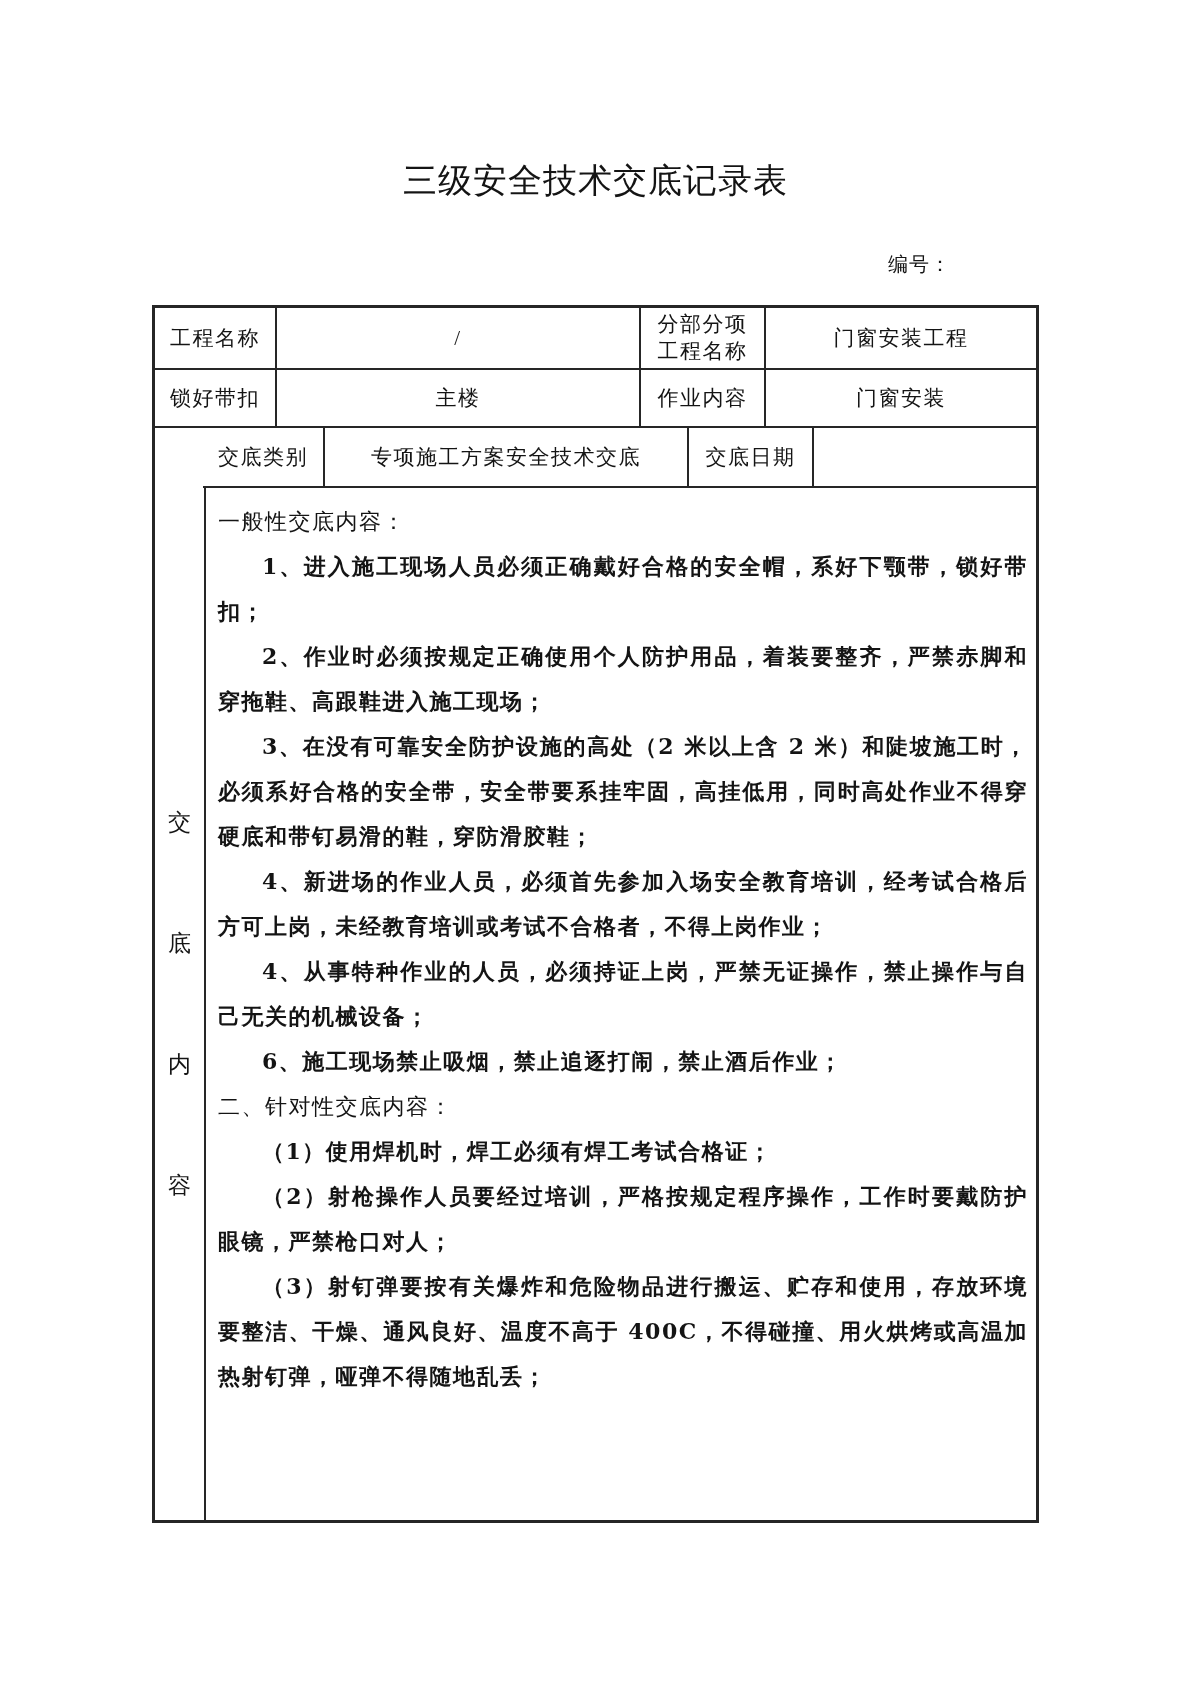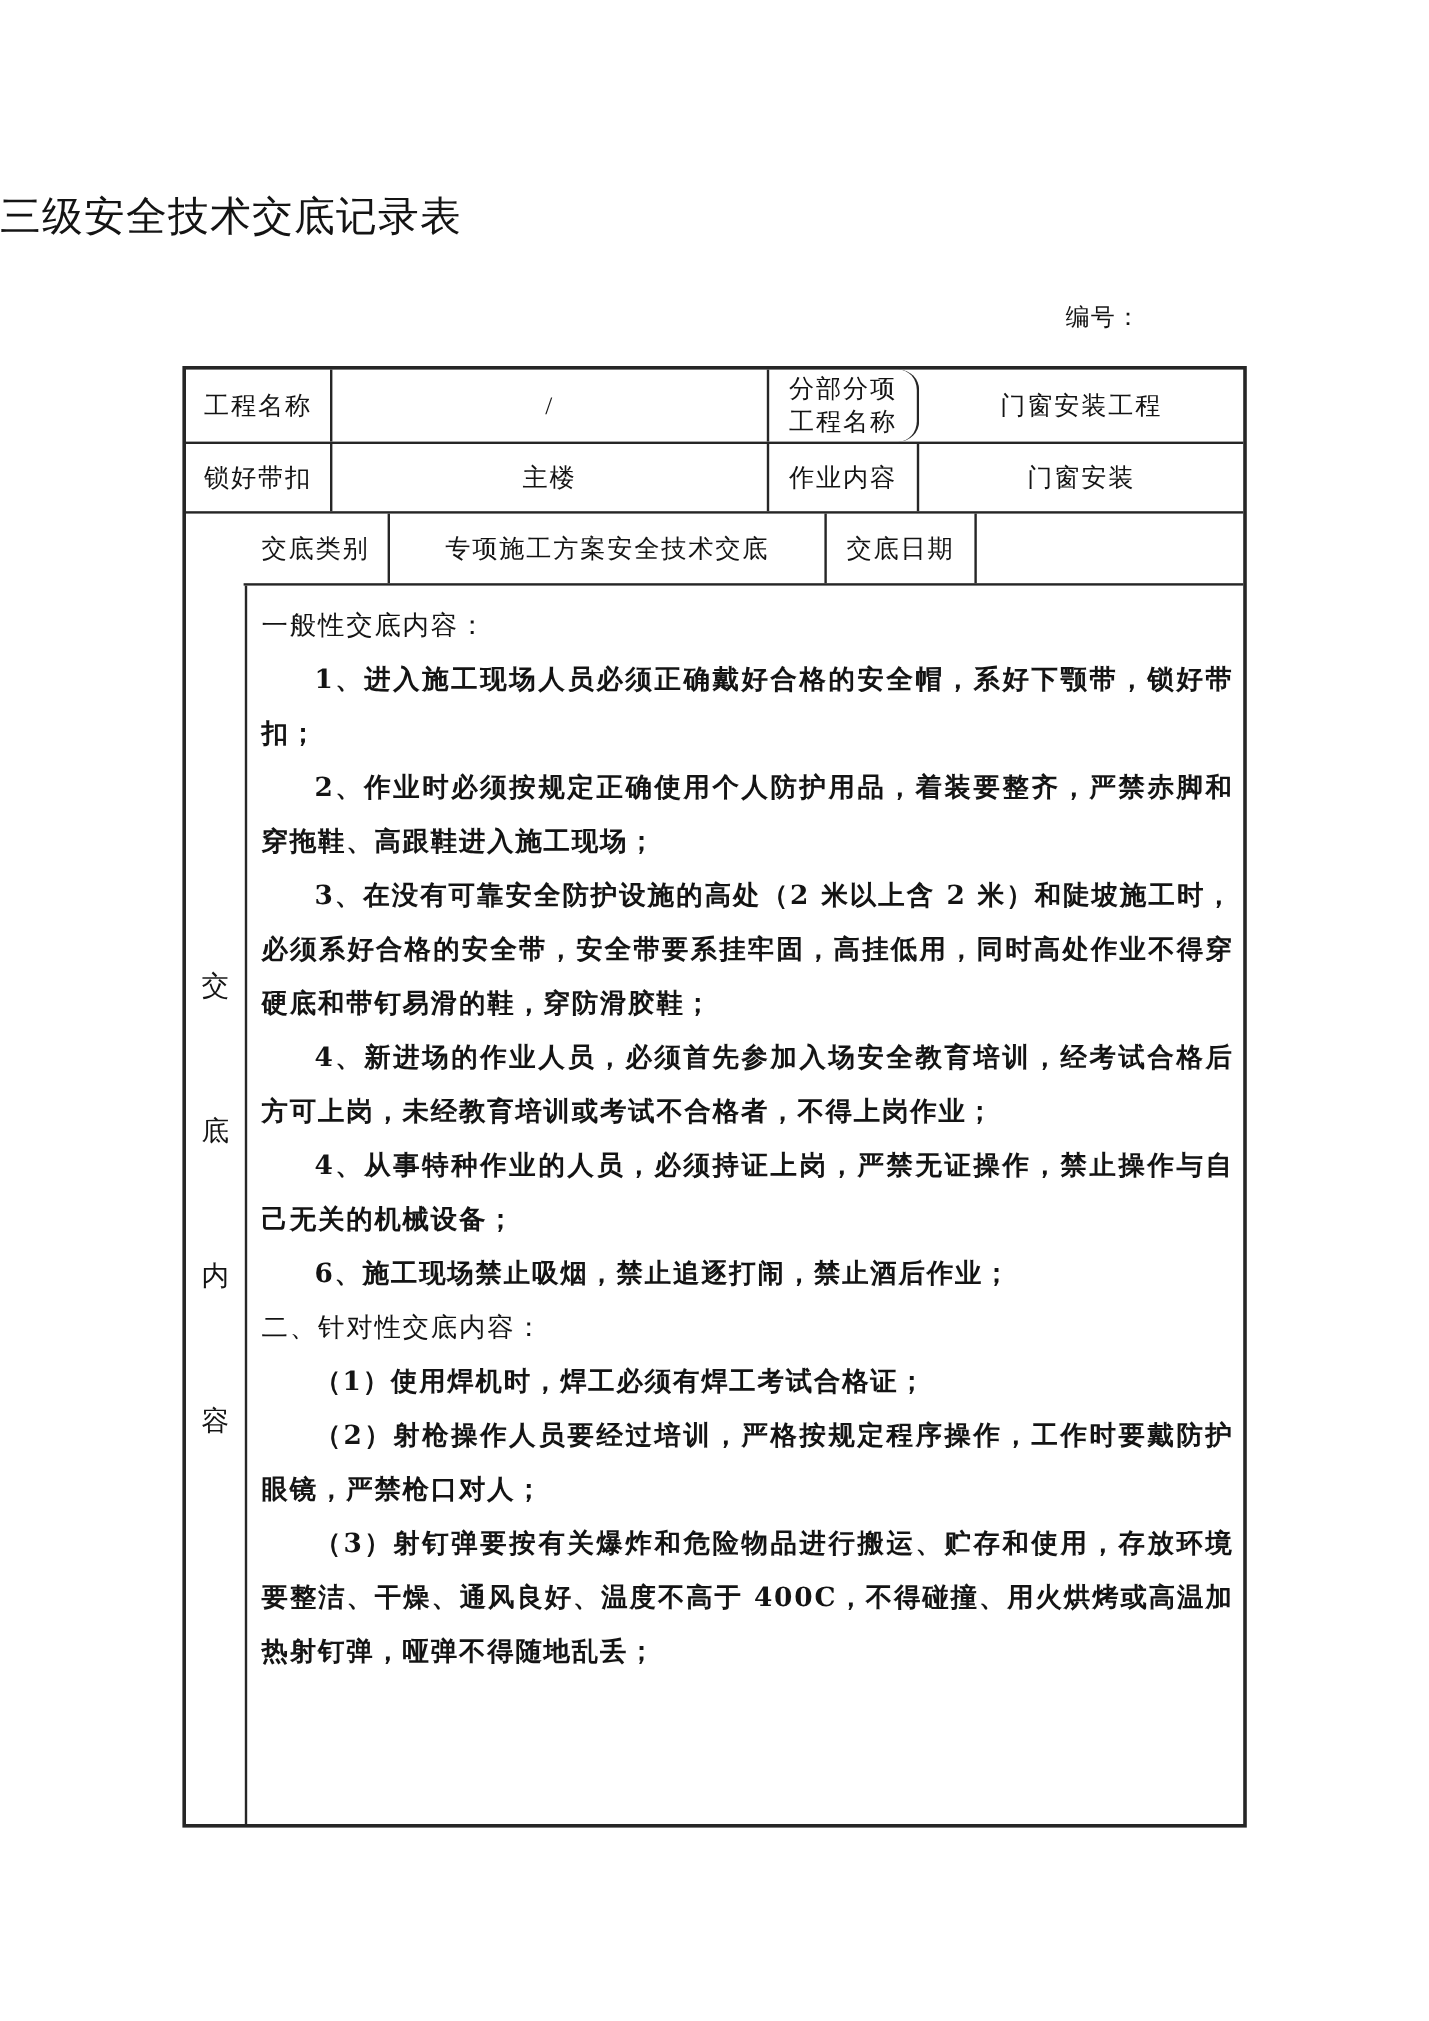--- a/index.html
+++ b/index.html
@@ -13,20 +13,21 @@
     position: relative;
     font-family: "DejaVu Serif", "Liberation Serif", serif;
     color: #141414;
     overflow: hidden;
   }
   .doc-title {
     position: absolute;
     top: 158px;
     left: 0;
     width: 1191px;
+    text-align: center;
     font-size: 34px;
     letter-spacing: 1px;
     white-space: nowrap;
   }
   .serial-label {
     position: absolute;
     top: 251px;
     right: 240px;
     font-size: 20px;
     letter-spacing: 1px;
@@ -58,21 +59,20 @@
     letter-spacing: 1.5px;
   }
   .hrow > div:last-child { border-right: none; }
   .r1 { height: 62px; }
   .r2 { height: 58px; }
   .r3 { height: 60px; margin-left: 48px; }
   .two-line {
     white-space: pre-line;
     line-height: 27px;
     font-size: 20px;
-    border-radius: 17px;
   }
   .crow {
     display: grid;
     grid-template-columns: 51px 1fr;
     height: 1032px;
     box-sizing: border-box;
   }
   .vcell {
     box-sizing: border-box;
     border-right: 2px solid #262626;

